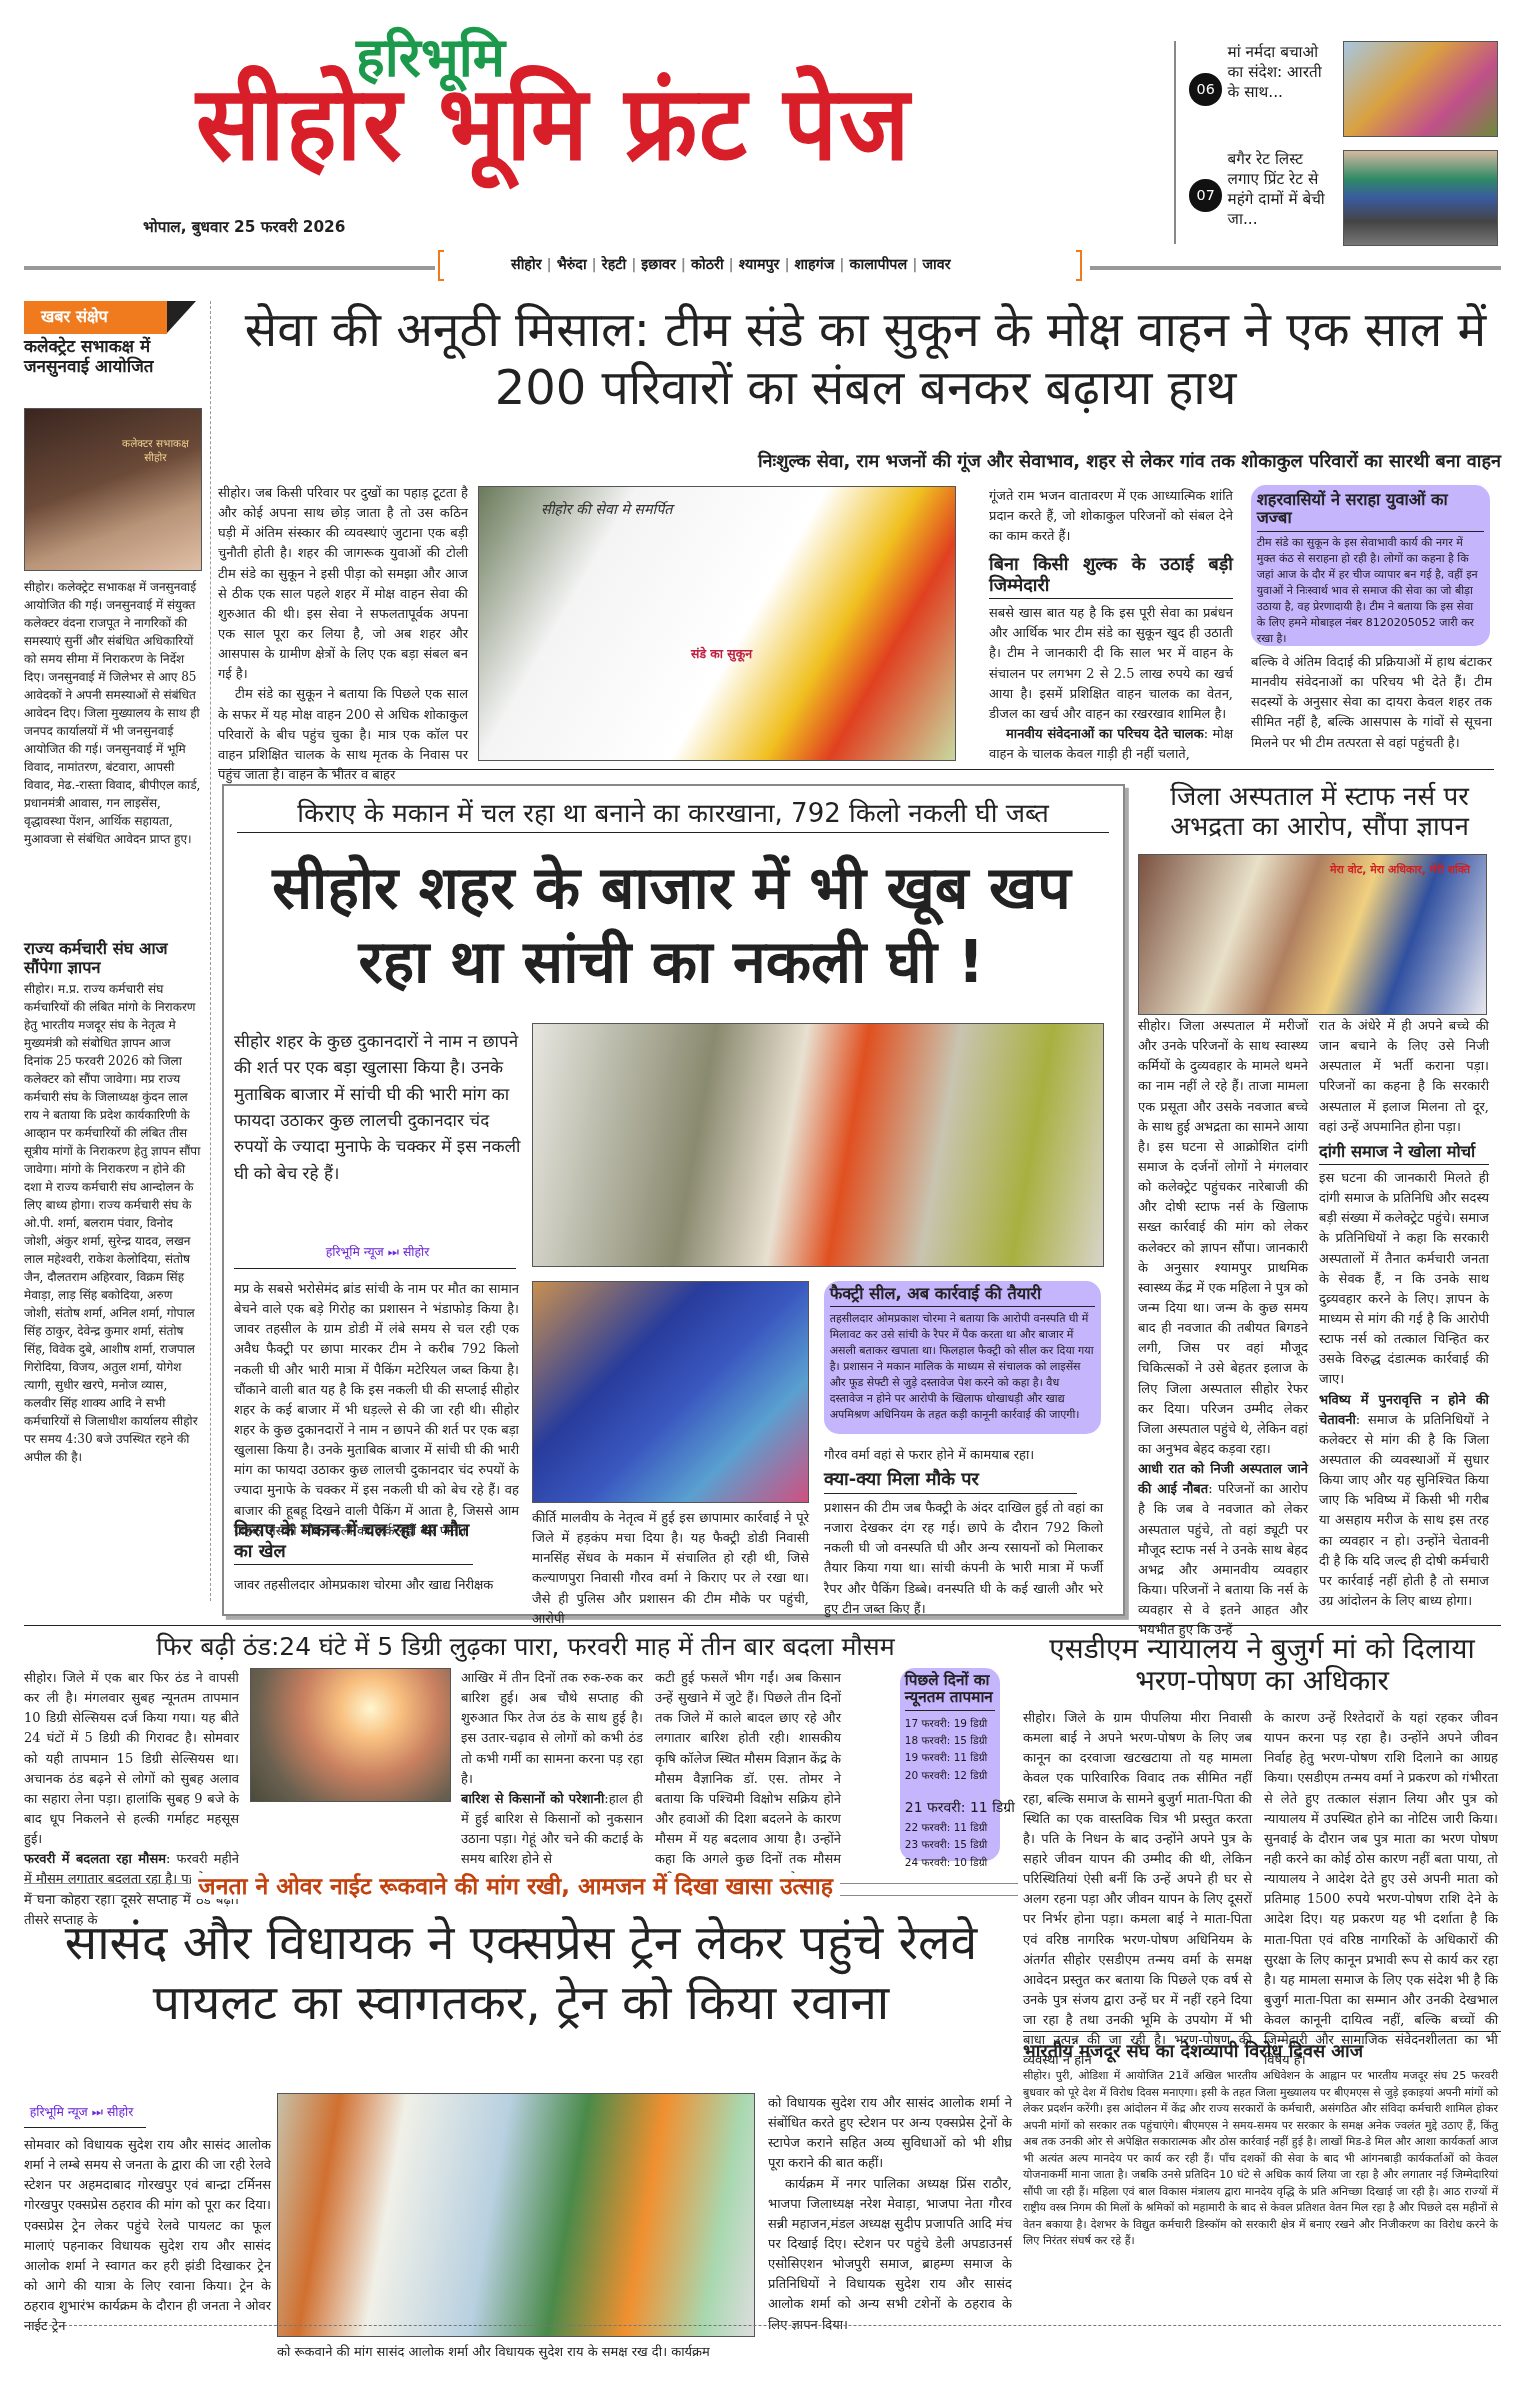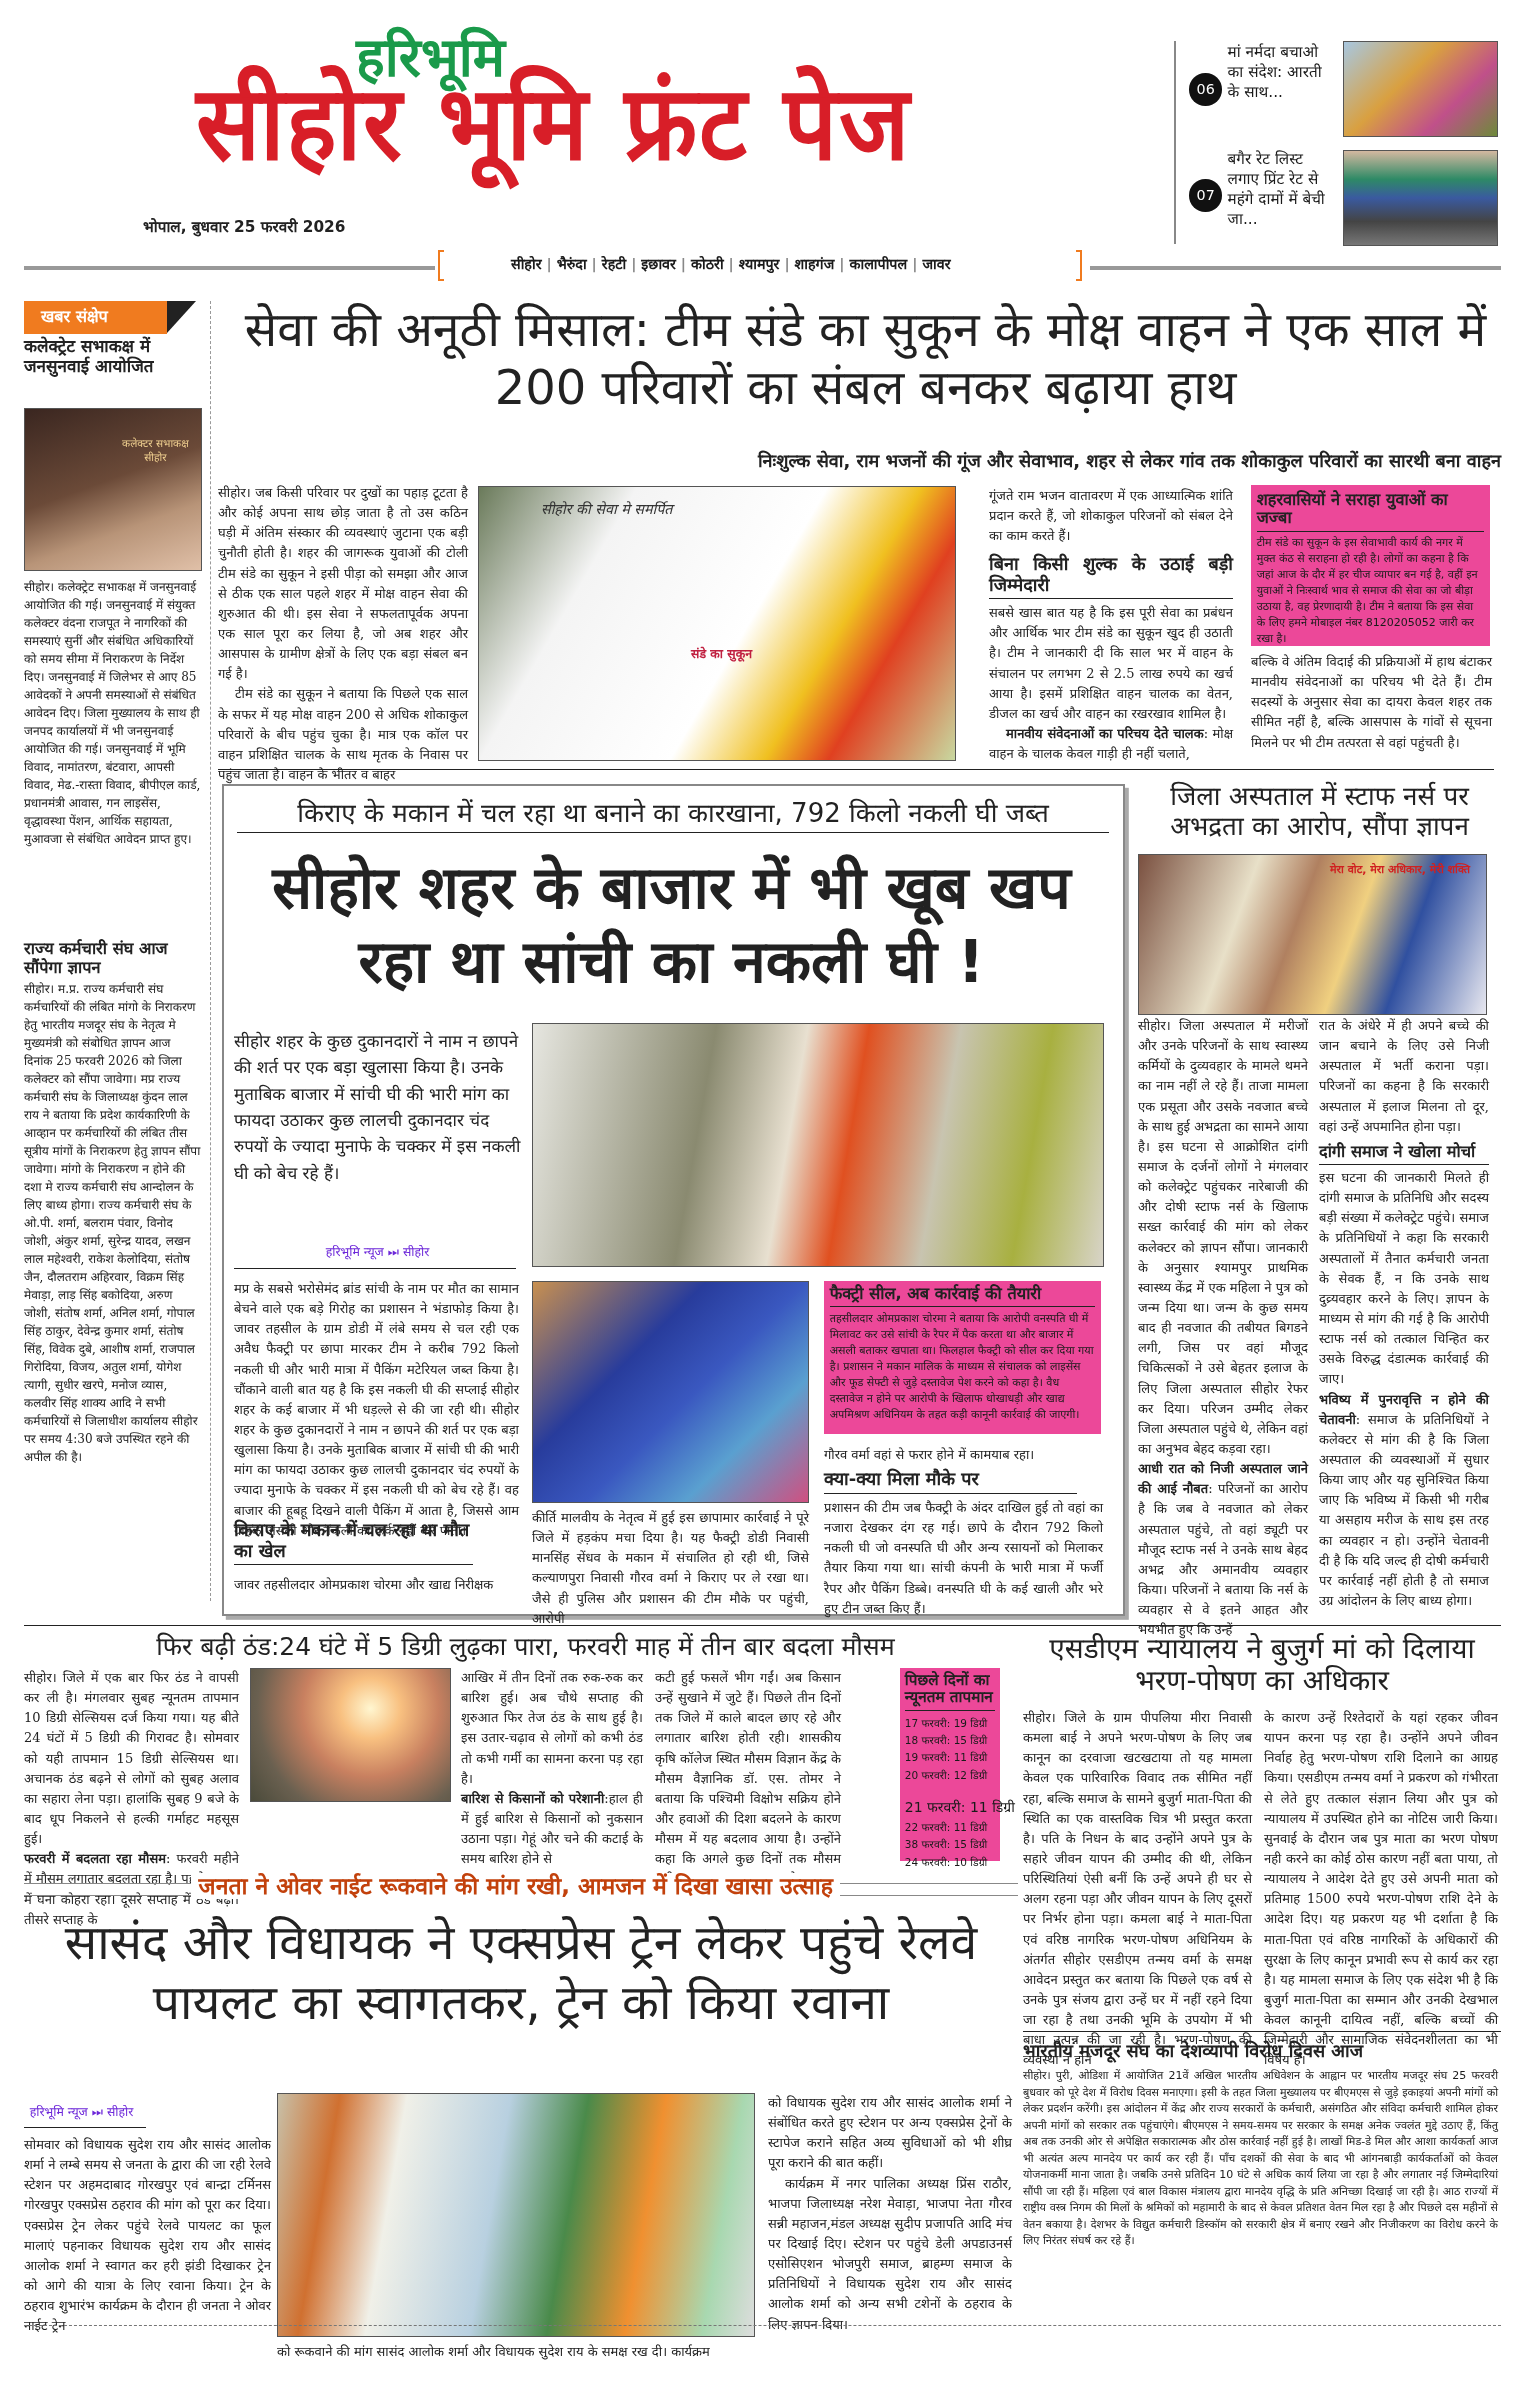--- a/index.html
+++ b/index.html
@@ -2,21 +2,21 @@
 <html><head>
 <meta charset="utf-8">
 <style>
   * { box-sizing: border-box; margin: 0; padding: 0; }
   body { width: 1524px; height: 2400px; background: #fff; font-family: "DejaVu Sans", sans-serif; color: #1a1a1a; position: relative; overflow: hidden; }
   .abs { position: absolute; }
   .hl { font-family: "DejaVu Sans", sans-serif; color: #222; line-height: 1.15; }
   .body-text { font-family: "DejaVu Serif", serif; font-size: 13px; line-height: 1.55; color: #222; text-align: justify; }
   .bold { font-weight: bold; }
   .photo { background: #9aa; border: 1px solid #555; overflow: hidden; position: absolute; }
-  .boxed { background: #ec4899; }
+  .boxed { background: #c4b5fd; border-radius: 15px; }
   .underline-h { border-bottom: 1.9px solid #222; padding-bottom: 2.9px; }
   .dash-v { border-left: 1px dashed #999; position: absolute; }
   .rule { position: absolute; height: 1.9px; background: #222; }
   .byline { font-size: 12.4px; text-align: center; color: #6d28d9; }
   .tiny { font-size: 12px; line-height: 1.5; }
 </style>
 </head>
 <body>
 
 <div class="abs" style="left:0;top:0;width:1524px;height:258px;">
@@ -141,21 +141,21 @@
 <div class="abs body-text" style="left:655px;top:1668px;width:186px;">कटी हुई फसलें भीग गईं। अब किसान उन्हें सुखाने में जुटे हैं। पिछले तीन दिनों तक जिले में काले बादल छाए रहे और लगातार बारिश होती रही। शासकीय कृषि कॉलेज स्थित मौसम विज्ञान केंद्र के मौसम वैज्ञानिक डॉ. एस. तोमर ने बताया कि पश्चिमी विक्षोभ सक्रिय होने और हवाओं की दिशा बदलने के कारण मौसम में यह बदलाव आया है। उन्होंने कहा कि अगले कुछ दिनों तक मौसम इसी तरह बदलता रह सकता है।</div>
 <div class="abs boxed" style="left:900px;top:1668px;width:100px;height:193px;padding:3.8px 4.8px;">
   <h3 class="hl bold underline-h" style="font-size:15.3px;margin-bottom:3.8px;">पिछले दिनों का न्यूनतम तापमान</h3>
   <div id="temps">
       <div style="font-size: 10.5px; line-height: 1.65; white-space: nowrap;"><span>17 फरवरी: </span><span>19 डिग्री</span></div>
       <div style="font-size: 10.5px; line-height: 1.65; white-space: nowrap;"><span>18 फरवरी: </span><span>15 डिग्री</span></div>
       <div style="font-size: 10.5px; line-height: 1.65; white-space: nowrap;"><span>19 फरवरी: </span><span>11 डिग्री</span></div>
       <div style="font-size: 10.5px; line-height: 1.65; white-space: nowrap;"><span>20 फरवरी: </span><span>12 डिग्री</span></div>
       <div style="font-size: 14px; line-height: 1.65; white-space: nowrap; margin-top: 12px;"><span>21 फरवरी: </span><span>11 डिग्री</span></div>
       <div style="font-size: 10.5px; line-height: 1.65; white-space: nowrap;"><span>22 फरवरी: </span><span>11 डिग्री</span></div>
-      <div style="font-size: 10.5px; line-height: 1.65; white-space: nowrap;"><span>38 फरवरी: </span><span>15 डिग्री</span></div>
+      <div style="font-size: 10.5px; line-height: 1.65; white-space: nowrap;"><span>23 फरवरी: </span><span>15 डिग्री</span></div>
       <div style="font-size: 10.5px; line-height: 1.65; white-space: nowrap;"><span>24 फरवरी: </span><span>10 डिग्री</span></div>
     </div>
 </div>
 
 <div class="abs hl" style="left:1023px;top:1633px;width:478px;font-size:28px;text-align:center;">एसडीएम न्यायालय ने बुजुर्ग मां को दिलाया भरण-पोषण का अधिकार</div>
 <div class="abs body-text" style="left:1023px;top:1708px;width:229px;">सीहोर। जिले के ग्राम पीपलिया मीरा निवासी कमला बाई ने अपने भरण-पोषण के लिए जब कानून का दरवाजा खटखटाया तो यह मामला केवल एक पारिवारिक विवाद तक सीमित नहीं रहा, बल्कि समाज के सामने बुजुर्ग माता-पिता की स्थिति का एक वास्तविक चित्र भी प्रस्तुत करता है। पति के निधन के बाद उन्होंने अपने पुत्र के सहारे जीवन यापन की उम्मीद की थी, लेकिन परिस्थितियां ऐसी बनीं कि उन्हें अपने ही घर से अलग रहना पड़ा और जीवन यापन के लिए दूसरों पर निर्भर होना पड़ा। कमला बाई ने माता-पिता एवं वरिष्ठ नागरिक भरण-पोषण अधिनियम के अंतर्गत सीहोर एसडीएम तन्मय वर्मा के समक्ष आवेदन प्रस्तुत कर बताया कि पिछले एक वर्ष से उनके पुत्र संजय द्वारा उन्हें घर में नहीं रहने दिया जा रहा है तथा उनकी भूमि के उपयोग में भी बाधा उत्पन्न की जा रही है। भरण-पोषण की व्यवस्था न होने</div>
 <div class="abs body-text" style="left:1264px;top:1708px;width:234px;">के कारण उन्हें रिश्तेदारों के यहां रहकर जीवन यापन करना पड़ रहा है। उन्होंने अपने जीवन निर्वाह हेतु भरण-पोषण राशि दिलाने का आग्रह किया। एसडीएम तन्मय वर्मा ने प्रकरण को गंभीरता से लेते हुए तत्काल संज्ञान लिया और पुत्र को न्यायालय में उपस्थित होने का नोटिस जारी किया। सुनवाई के दौरान जब पुत्र माता का भरण पोषण नही करने का कोई ठोस कारण नहीं बता पाया, तो न्यायालय ने आदेश देते हुए उसे अपनी माता को प्रतिमाह 1500 रुपये भरण-पोषण राशि देने के आदेश दिए। यह प्रकरण यह भी दर्शाता है कि माता-पिता एवं वरिष्ठ नागरिकों के अधिकारों की सुरक्षा के लिए कानून प्रभावी रूप से कार्य कर रहा है। यह मामला समाज के लिए एक संदेश भी है कि बुजुर्ग माता-पिता का सम्मान और उनकी देखभाल केवल कानूनी दायित्व नहीं, बल्कि बच्चों की जिम्मेदारी और सामाजिक संवेदनशीलता का भी विषय है।</div>
 <div class="rule" style="left:1023px;top:2031px;width:478px;height:1px;"></div>
 
 <div class="abs" style="left:24px;top:1883px;width:994px;height:13.4px;border-top:1.9px solid #888;border-bottom:1.9px solid #888;"></div>

